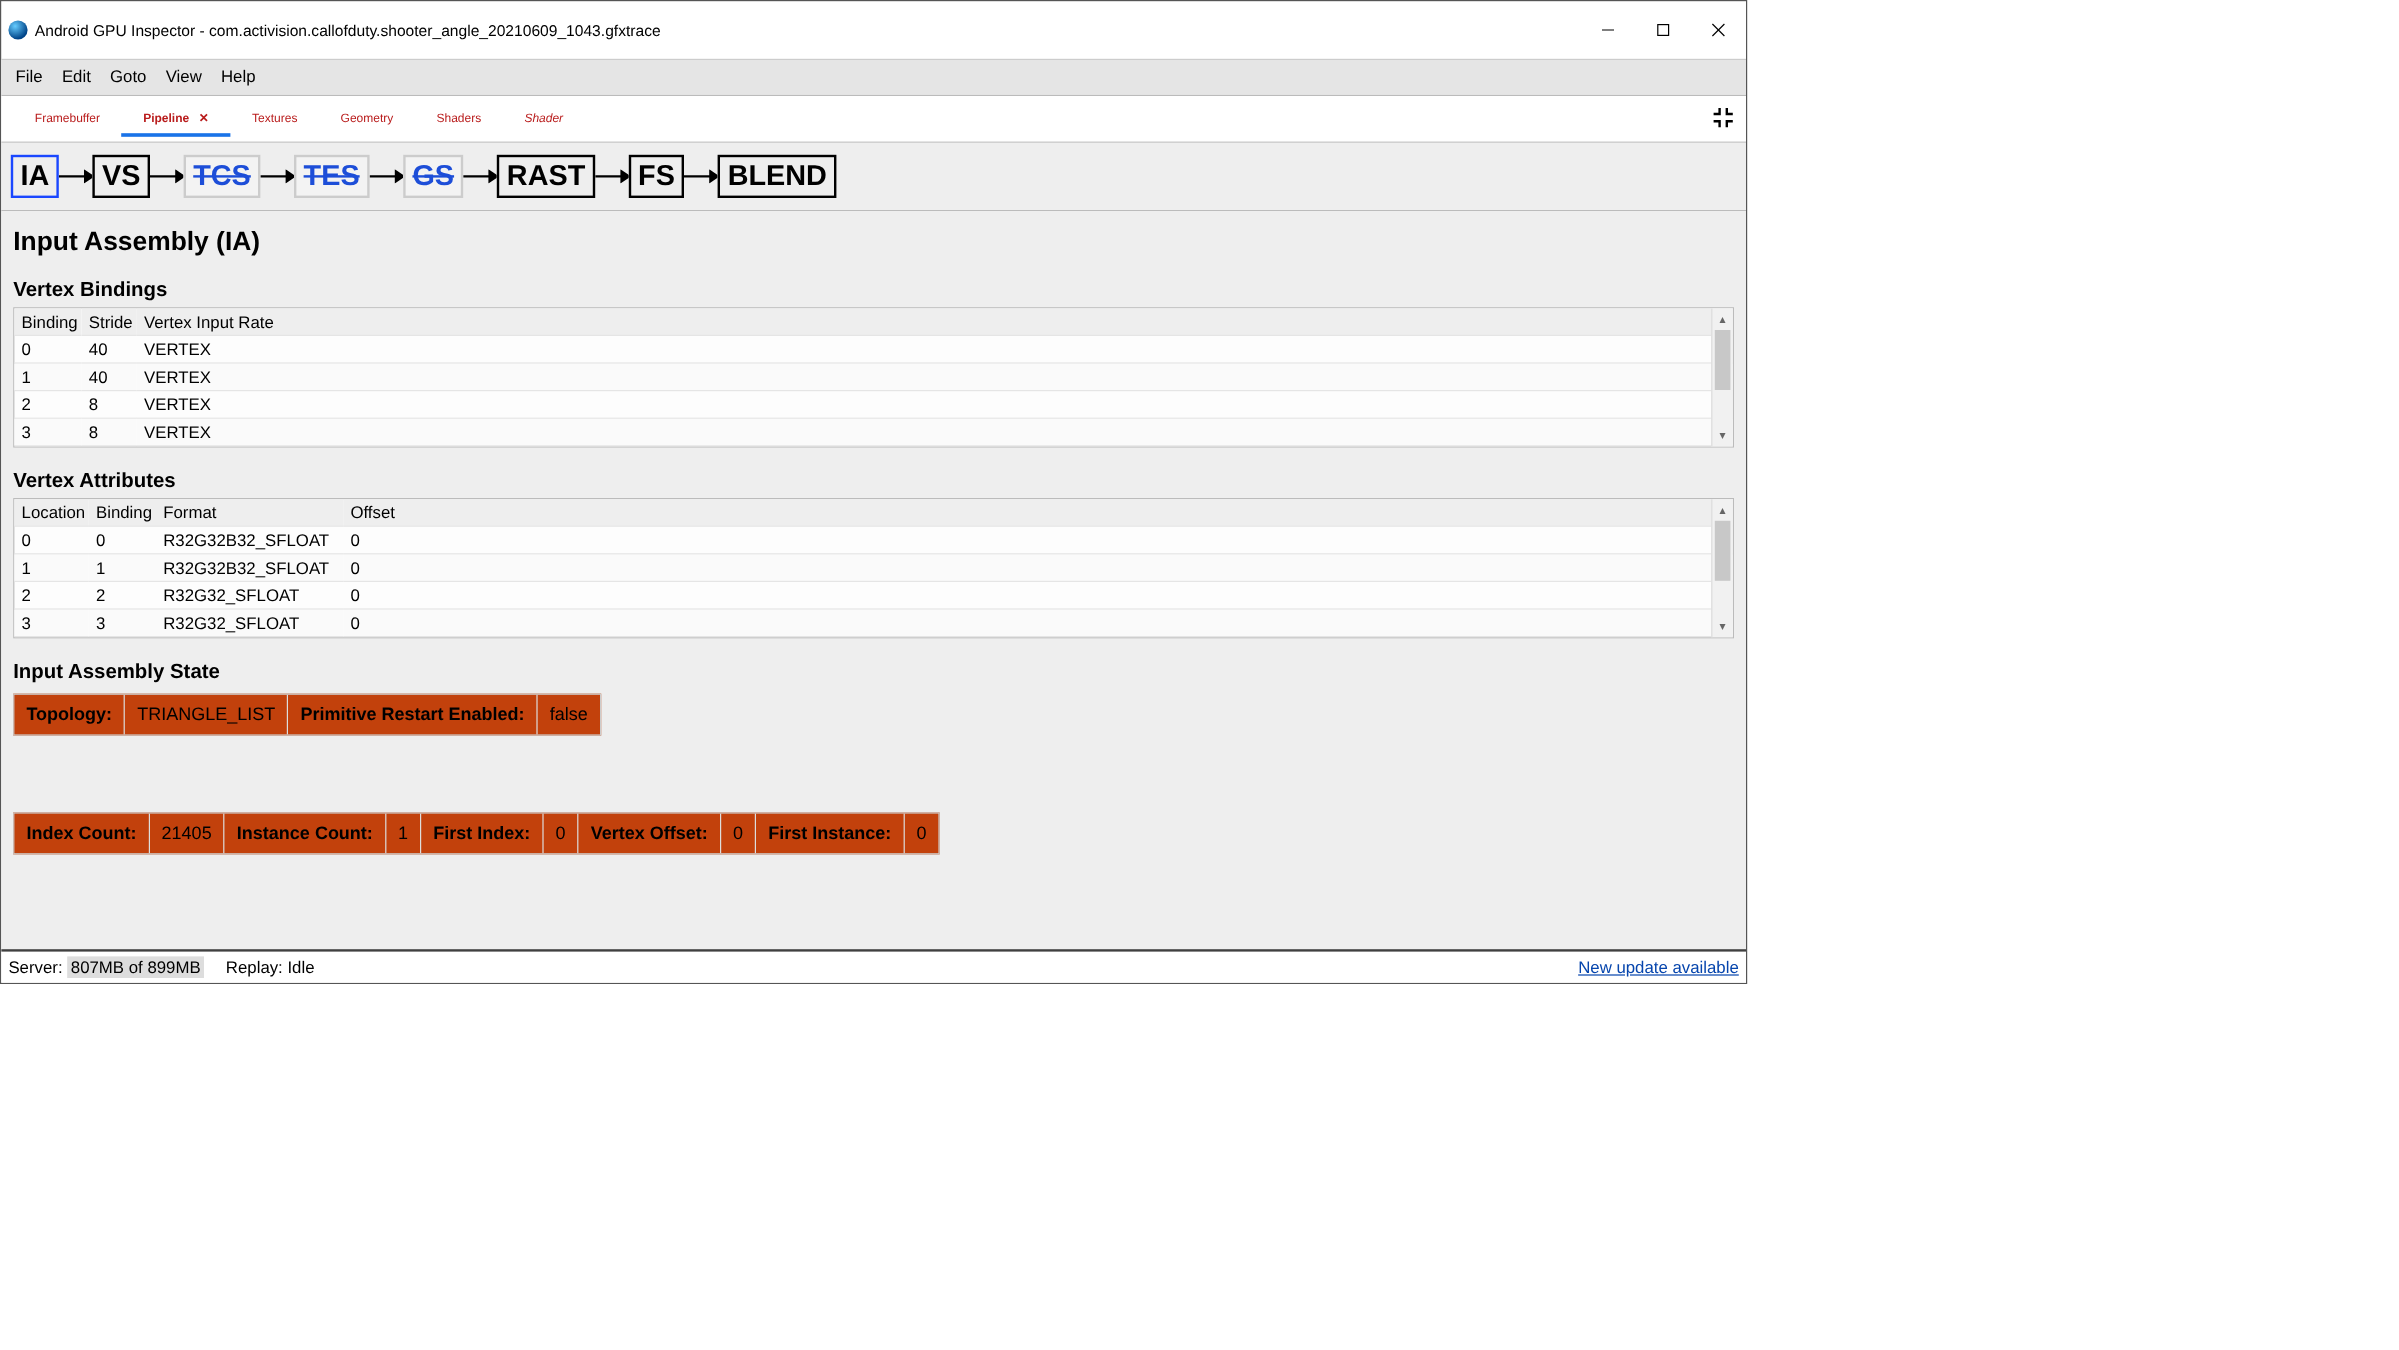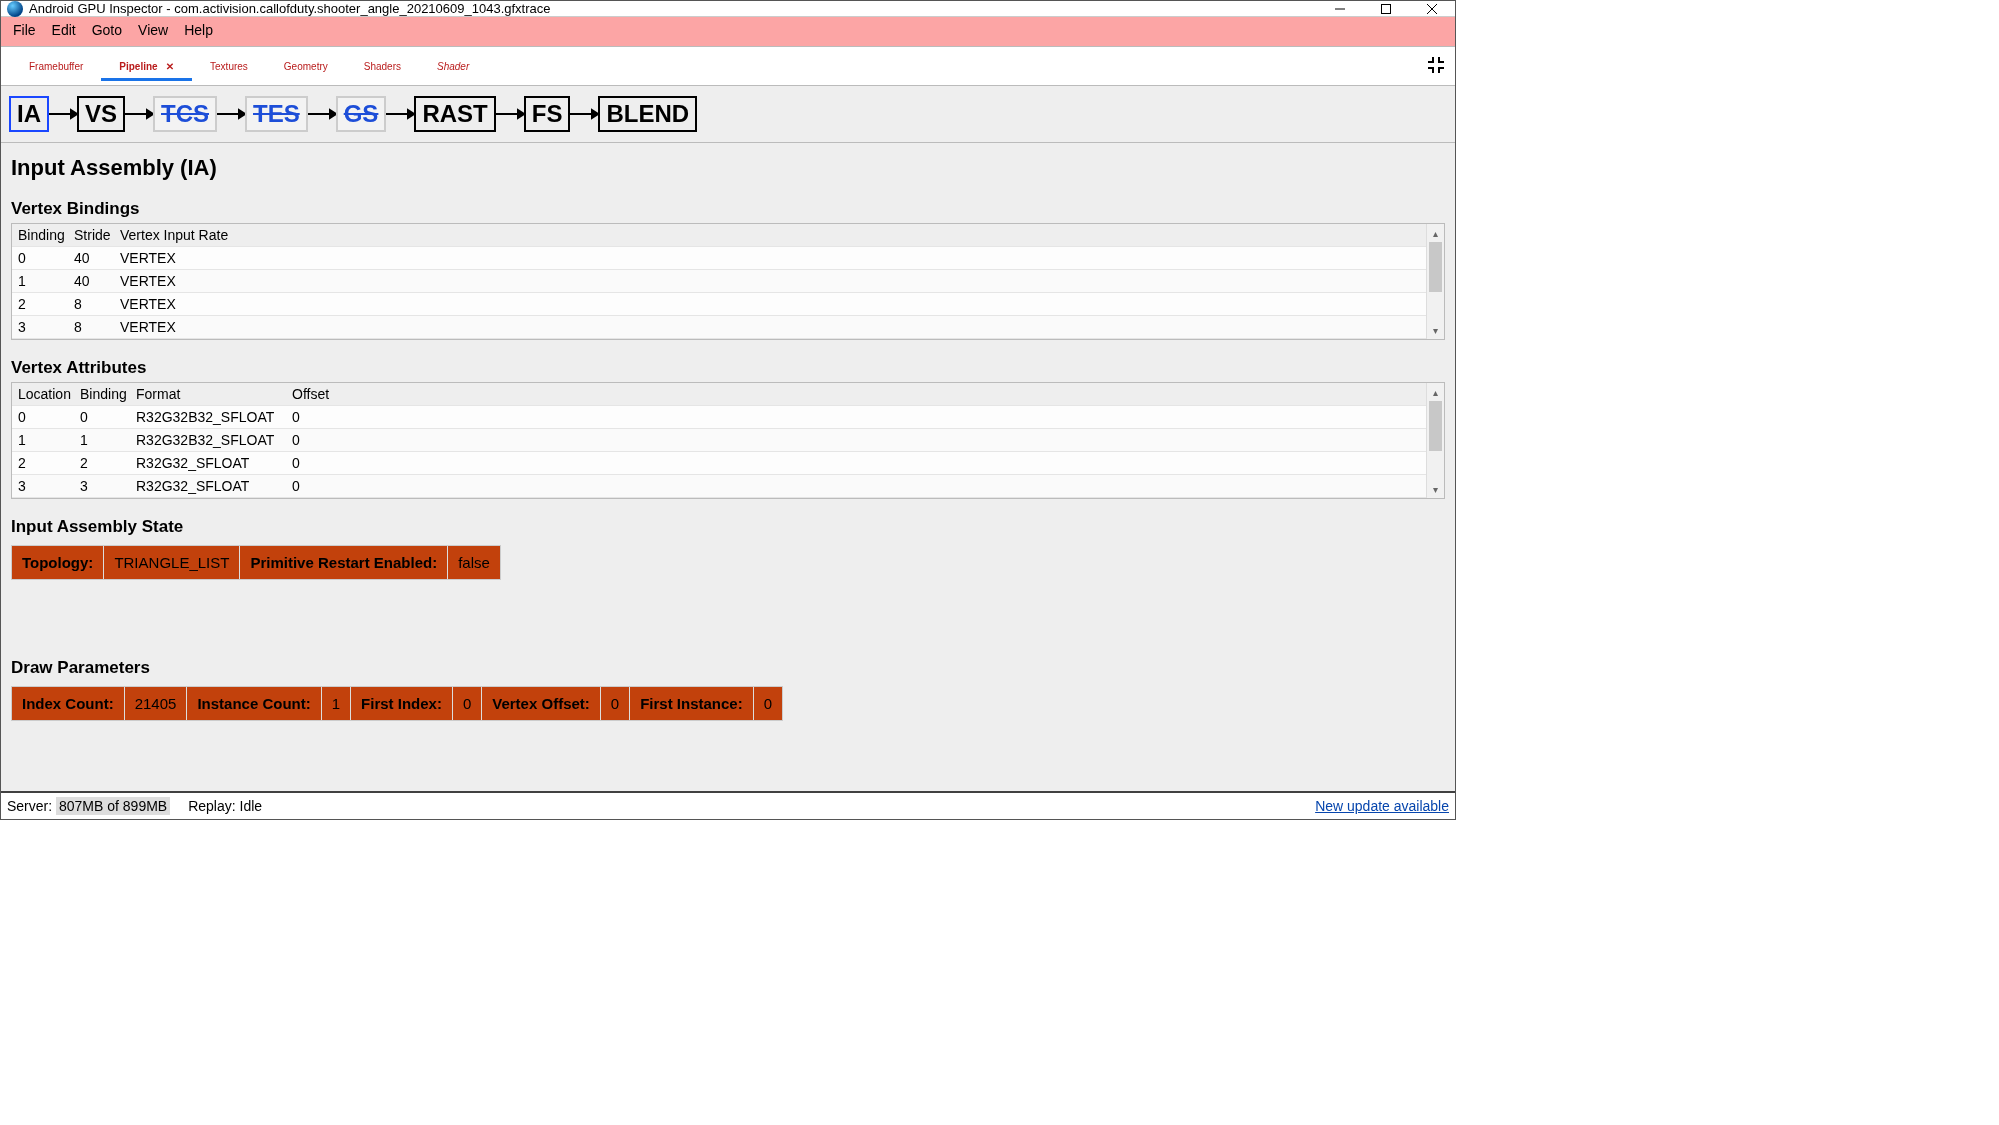--- a/index.html
+++ b/index.html
@@ -9,29 +9,29 @@
   background: #fff;
   color: #000;
   width: 1456px;
   height: 820px;
   border: 1px solid #555;
   overflow: hidden;
   display: flex;
   flex-direction: column;
 }
 
-.titlebar { display: flex; align-items: center; height: 16px; padding-left: 6px; border-bottom: 1px solid #ccc; }
+.titlebar { display: flex; align-items: center; height: 49px; padding-left: 6px; border-bottom: 1px solid #ccc; }
 .titlebar .app-icon { width: 16px; height: 16px; border-radius: 50%; background: radial-gradient(circle at 35% 30%, #6cf 0%, #048 70%); margin-right: 6px; }
 .titlebar .title { flex: 1; font-size: 13px; }
 .win-btns { display: flex; }
 .win-btn { width: 46px; height: 32px; display: flex; align-items: center; justify-content: center; font-family: "Segoe UI Symbol", sans-serif; }
 .win-btn svg { stroke: #000; stroke-width: 1; fill: none; }
 
 
-.menubar { display: flex; padding: 3px 4px 6px; gap: 0; background:#fca5a5; }
+.menubar { display: flex; padding: 3px 4px 6px; gap: 0; background:#e5e5e5; }
 .menubar .menu-item { padding: 2px 8px; font-size: 14px; }
 
 
 .tabs-wrap { border-top: 1px solid #bbb; border-bottom: 1px solid #bbb; background: #fff; display: flex; align-items: center; padding: 0 4px 0 10px; height: 40px; }
 .tab { padding: 8px 18px; font-size: 10px; color:#b91c1c; position: relative; }
 .tab.active { font-weight: 700; }
 .tab.active::after { content:""; position:absolute; left:0; right:0; bottom:-1px; height:3px; background:#1a73e8; }
 .tab .close { margin-left: 8px; font-weight: 700; display:inline-block; }
 .tab.italic { font-style: italic; }
 .fullscreen-btn { margin-left: auto; padding: 6px; }
@@ -284,21 +284,20 @@
   <h3 class="sub-title">Input Assembly State</h3>
   <div class="kv-box">
     <div class="cell k">Topology:</div>
     <div class="cell">TRIANGLE_LIST</div>
     <div class="cell k">Primitive Restart Enabled:</div>
     <div class="cell">false</div>
   </div>
 
   <div style="height:60px"></div>
 
-  <h3 class="sub-title">Draw Parameters</h3>
   <div class="kv-box" id="draw-box">
       <div class="cell k">Index Count:</div>
       <div class="cell">21405</div>
       <div class="cell k">Instance Count:</div>
       <div class="cell">1</div>
       <div class="cell k">First Index:</div>
       <div class="cell">0</div>
       <div class="cell k">Vertex Offset:</div>
       <div class="cell">0</div>
       <div class="cell k">First Instance:</div>

